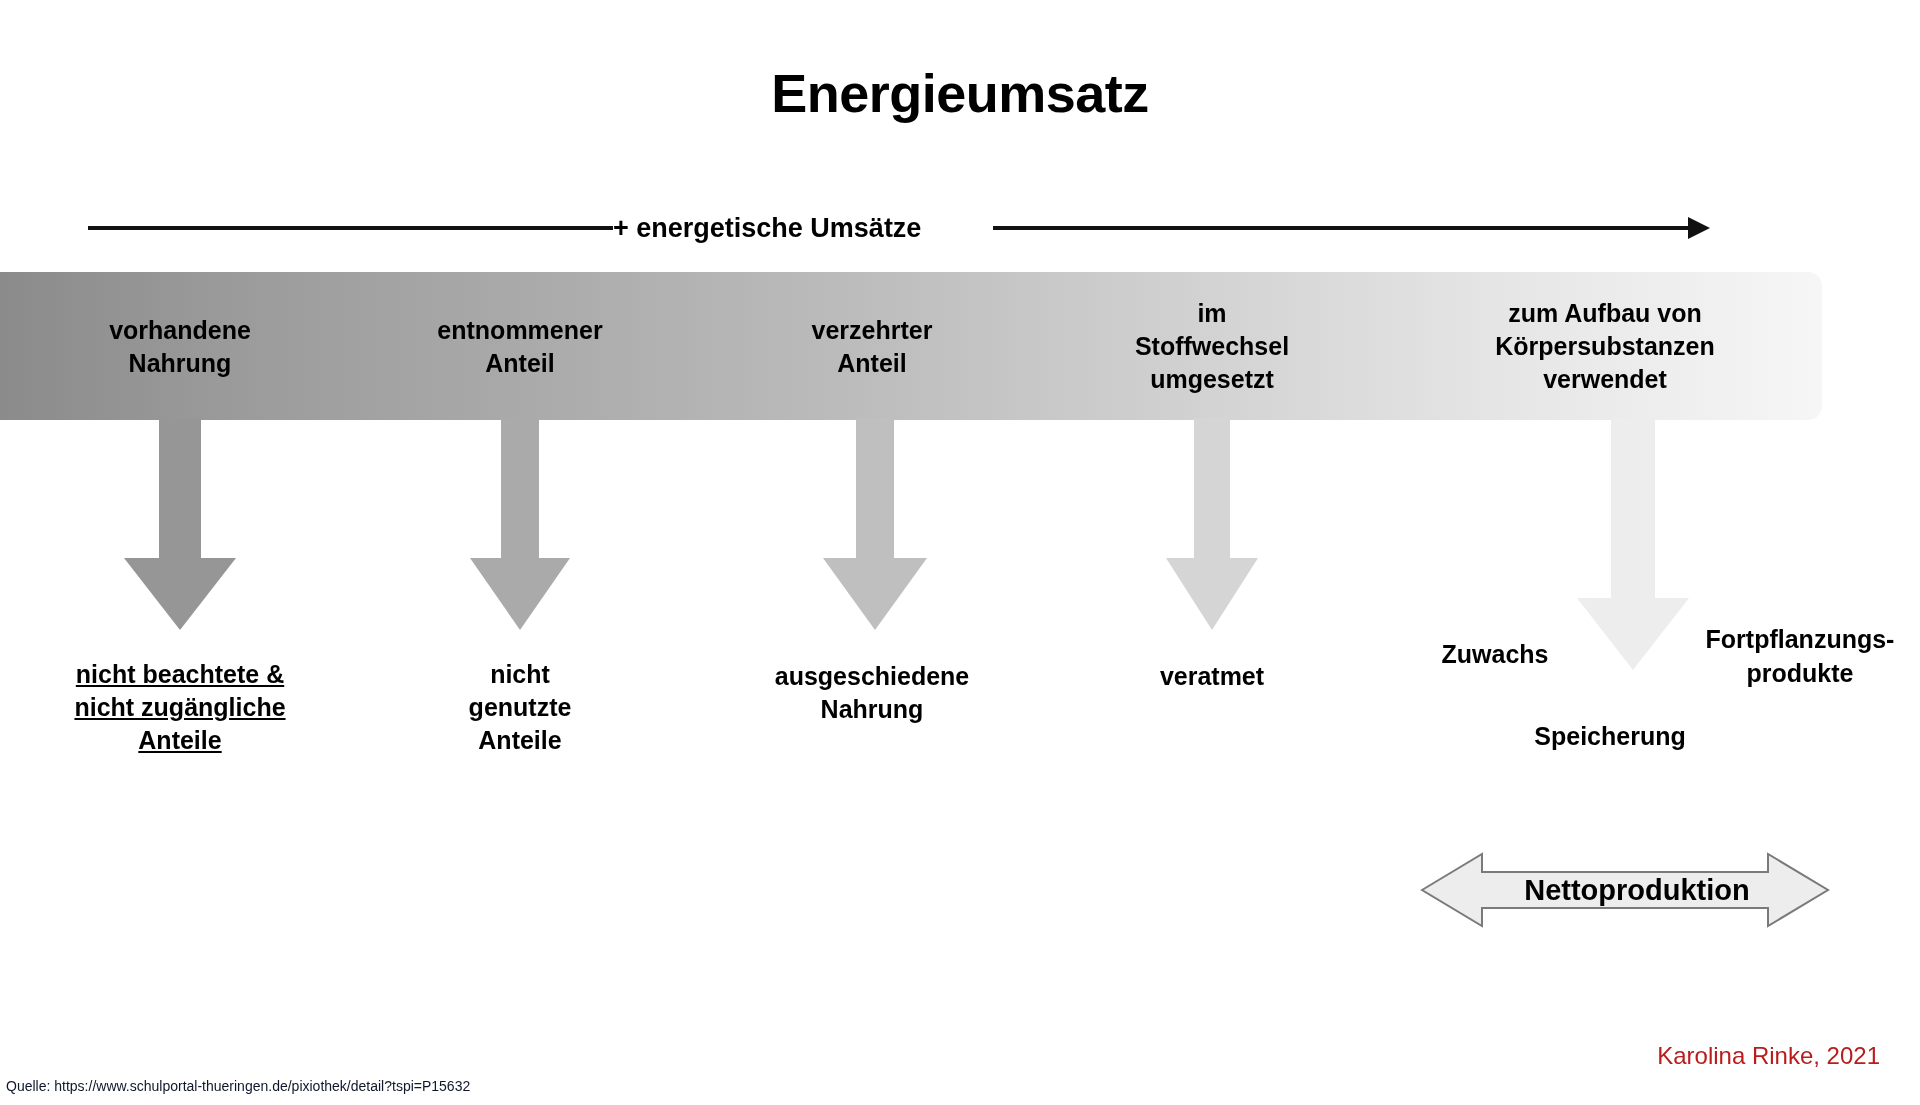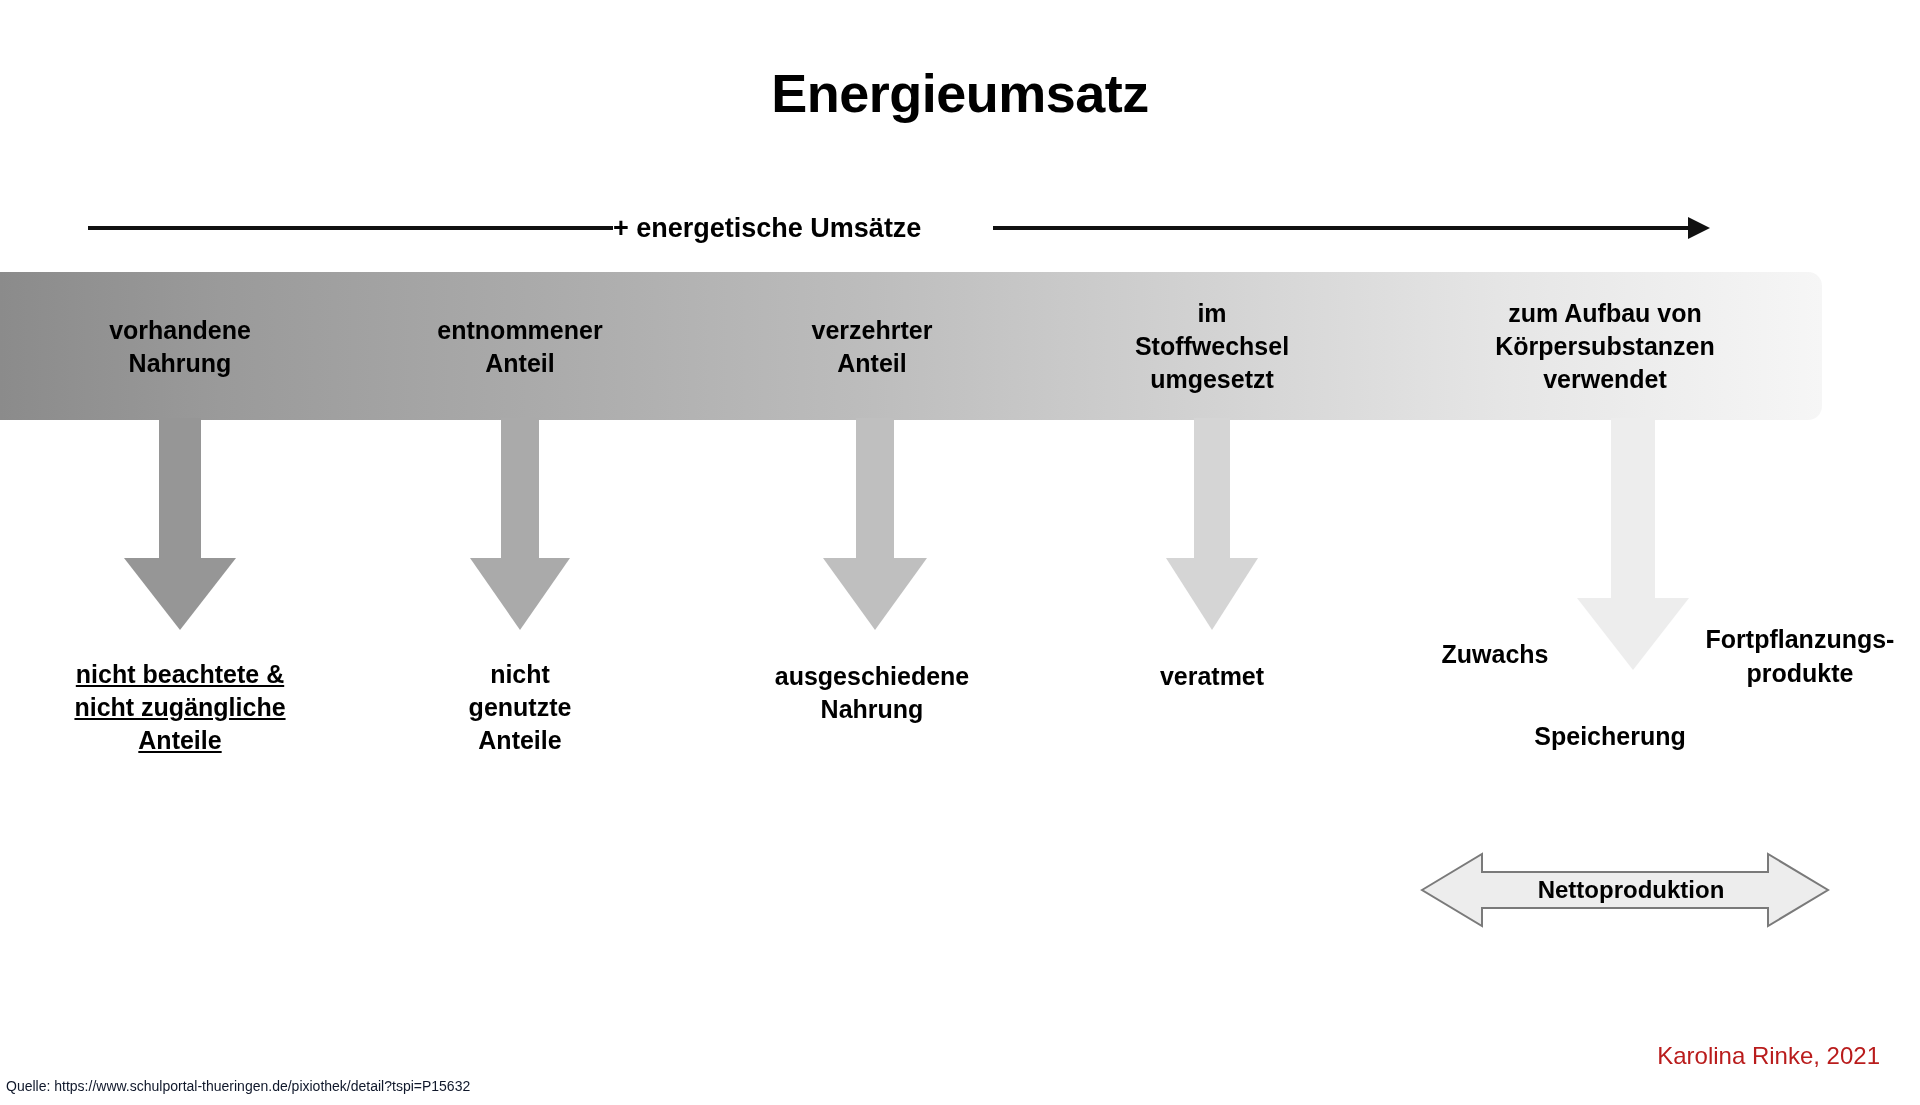--- a/index.html
+++ b/index.html
@@ -143,28 +143,28 @@
   .netto {
     position: absolute;
     left: 1420px;
     top: 848px;
     width: 410px;
     height: 84px;
   }
   .netto svg { display: block; }
   .netto-label {
     position: absolute;
-    left: 6px;
+    left: 12px;
     top: 0;
     width: 410px;
     height: 84px;
     display: flex;
     align-items: center;
     justify-content: center;
-    font-size: 24px;
+    font-size: 29px;
     font-weight: bold;
     color: #000000;
   }
 
   
   .credit {
     position: absolute;
     right: 40px;
     top: 1042px;
     font-size: 24px;

